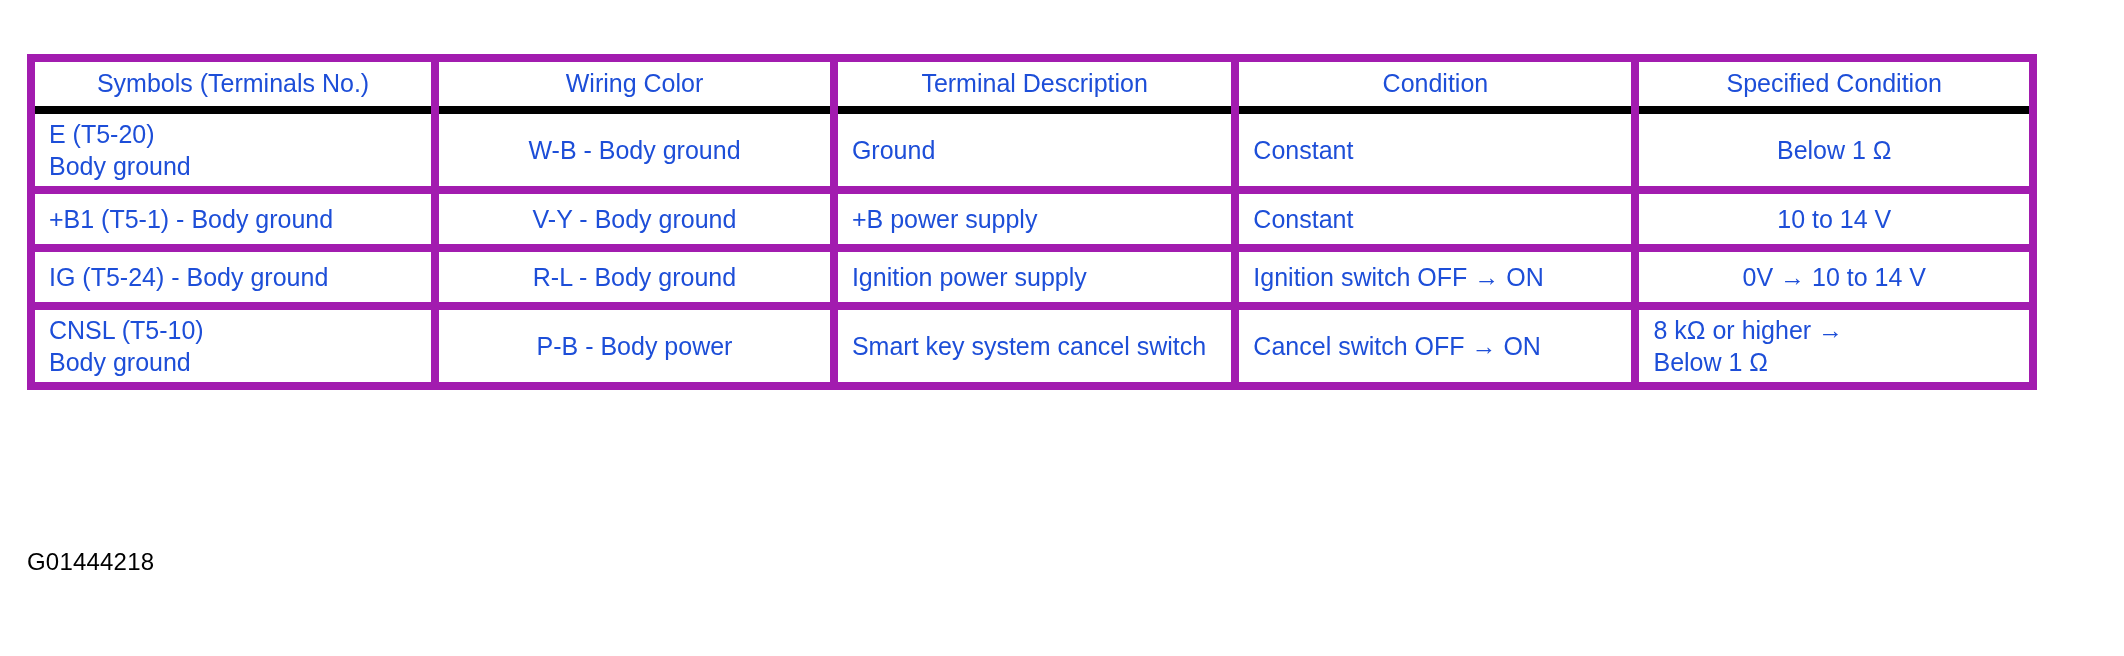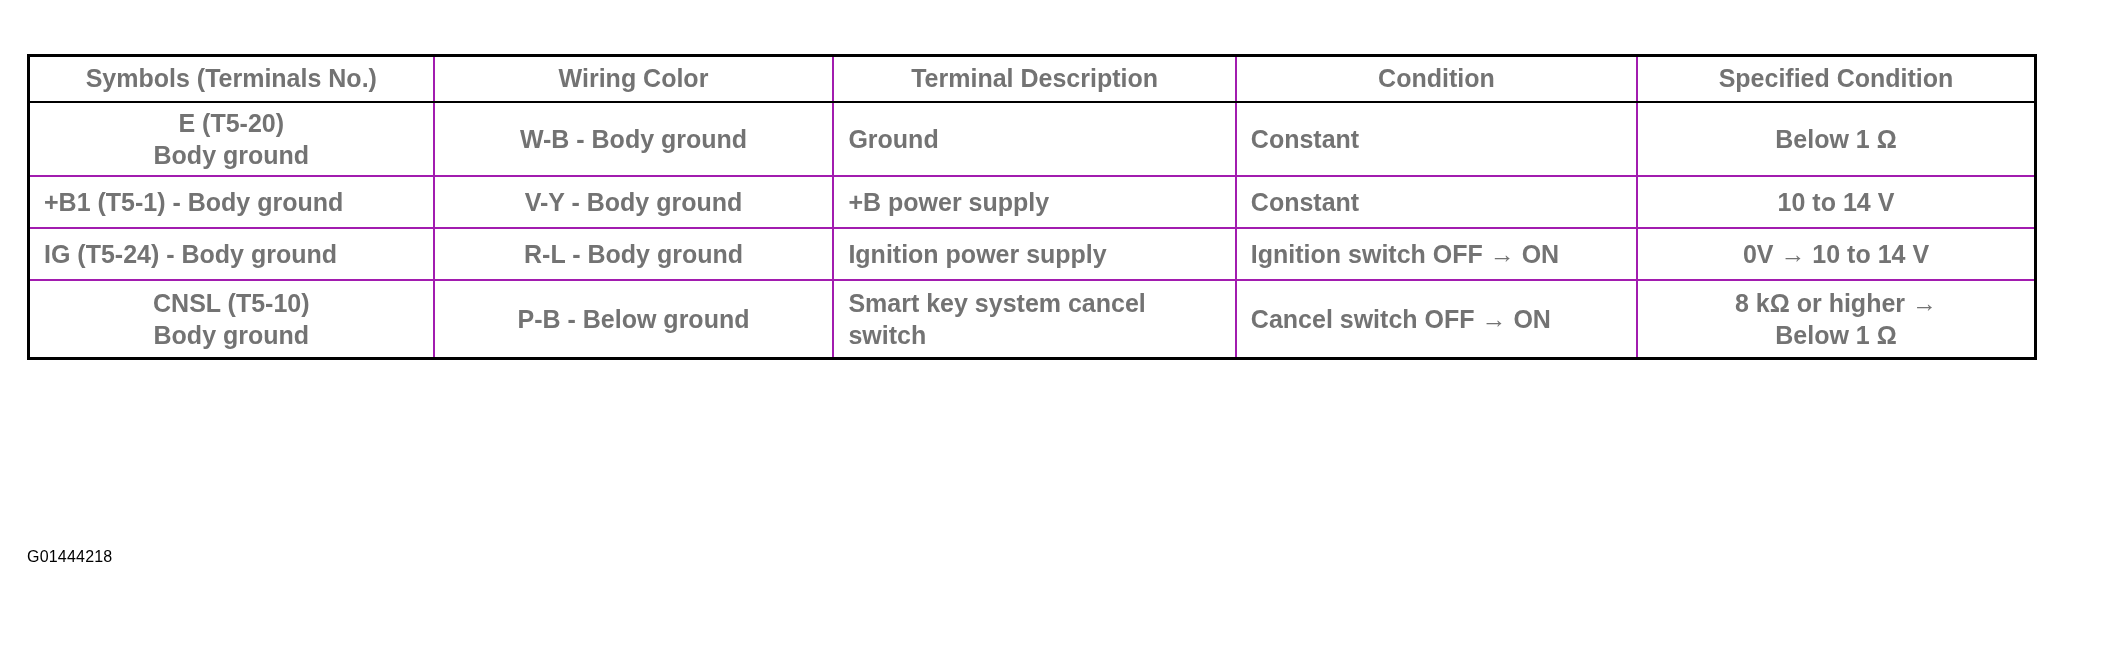--- a/index.html
+++ b/index.html
@@ -33,27 +33,27 @@
 
   table.spec-table {
     width: 2010px;
     border-collapse: collapse;
     table-layout: fixed;
     border: 3px solid #000;
   }
 
   table.spec-table td,
   table.spec-table th {
-    border: 2px solid #a21caf;
+    border: 8px solid #a21caf;
     padding: 0;
     vertical-align: middle;
-    font-weight: bold;
+    font-weight: normal;
     font-size: 25px;
     line-height: 1.28;
-    color: #737373;
+    color: #1d4ed8;
   }
 
   
   .col-sym   { width: 306px; }
   .col-wire  { width: 302px; }
   .col-desc  { width: 304px; }
   .col-cond  { width: 303px; }
   .col-spec  { width: 301px; }
 
   
@@ -75,31 +75,31 @@
 
   .cell {
     display: block;
     padding: 6px 14px;
   }
   .cell.center { text-align: center; }
   .cell.left   { text-align: left; }
 
   
   .cell .line { display: block; }
-  .cell .line.right { text-align: center; }
-  .cell .line.left  { text-align: center; }
+  .cell .line.right { text-align: left; }
+  .cell .line.left  { text-align: left; }
 
   .cell.two-line { padding-top: 4px; padding-bottom: 4px; }
 
   
   .caption {
     position: absolute;
     left: 27px;
     top: 548px;
-    font-size: 16px;
+    font-size: 24px;
     letter-spacing: 0.2px;
     color: #000;
   }
 
   
   table.spec-table tbody tr td { border-top-color: #000; }
 </style>
 </head>
 <body>
 
@@ -196,21 +196,21 @@
         </tr>
 
         <tr class="data-row row-tall">
           <td>
             <span class="cell two-line left">
               <span class="line left">CNSL (T5-10)</span>
               <span class="line right">Body ground</span>
             </span>
           </td>
           <td>
-            <span class="cell center">P-B - Below ground</span>
+            <span class="cell center">P-B - Body power</span>
           </td>
           <td>
             <span class="cell left">Smart key system cancel switch</span>
           </td>
           <td>
             <span class="cell left">Cancel switch OFF → ON</span>
           </td>
           <td>
             <span class="cell two-line left">
               <span class="line left">8 kΩ or higher →</span>

